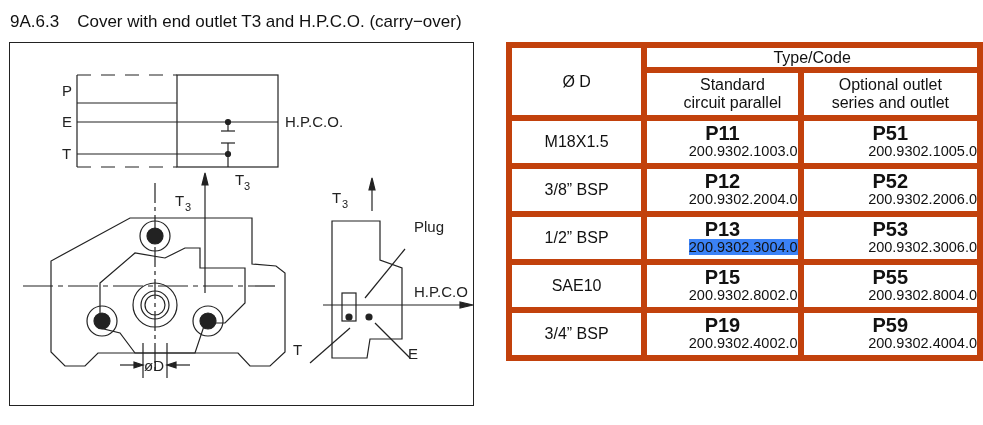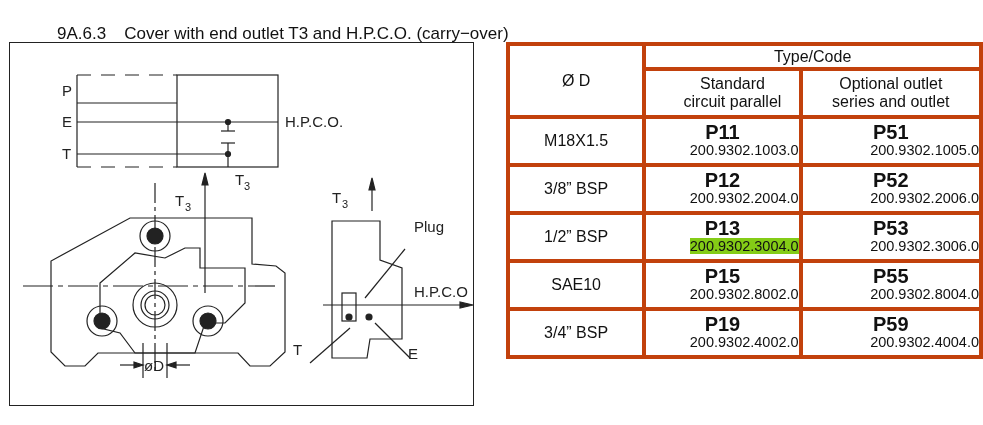--- a/index.html
+++ b/index.html
@@ -1,28 +1,28 @@
 <!DOCTYPE html>
 <html><head>
 <meta charset="utf-8">
 <style>
   html, body { margin:0; padding:0; background:#ffffff; }
   body { width:983px; height:425px; position:relative; overflow:hidden; font-family:"Liberation Sans", sans-serif; color:#111; }
-  .title { position:absolute; left:10px; top:24px; font-size:17px; white-space:pre;margin-left:47px; }
+  .title { position:absolute; left:10px; top:12px; font-size:17px; white-space:pre; }
   .title .num { margin-right:18px; }
   .figure { position:absolute; left:9px; top:42px; width:465px; height:364px; border:1px solid #222; box-sizing:border-box; }
   .figure svg { position:absolute; left:0; top:0; }
   .spec-table { position:absolute; left:506px; top:42px; border-collapse:collapse; font-size:16px; }
-  .spec-table td, .spec-table th { border:4px solid #c2410c; text-align:center; font-weight:normal; padding:0; }
+  .spec-table td, .spec-table th { border:6px solid #c2410c; text-align:center; font-weight:normal; padding:0; }
   .spec-table .hdr-d { width:141px; }
   .spec-table .col { width:138px;padding-left:20px; }
   .spec-table .col2 { width:185px; }
   .code { font-size:14.5px; display:block; line-height:18px;text-align:right; }
   .type { font-weight:bold; display:block; line-height:18px; font-size:20px; }
-  .hl { background:#84cc16; }
+  .hl { background:#3b82f6; }
   .rowh { height:48px; }
   .svgtxt { font-family:"Liberation Sans", sans-serif; fill:#222; }
 </style>
 </head>
 <body>
 
 <div class="title"><span class="num">9A.6.3</span><span>Cover with end outlet T3 and H.P.C.O. (carry−over)</span></div>
 
 <div class="figure">
   <svg width="465" height="364" viewBox="0 0 465 364" stroke="#222" fill="none" stroke-width="1.2">

